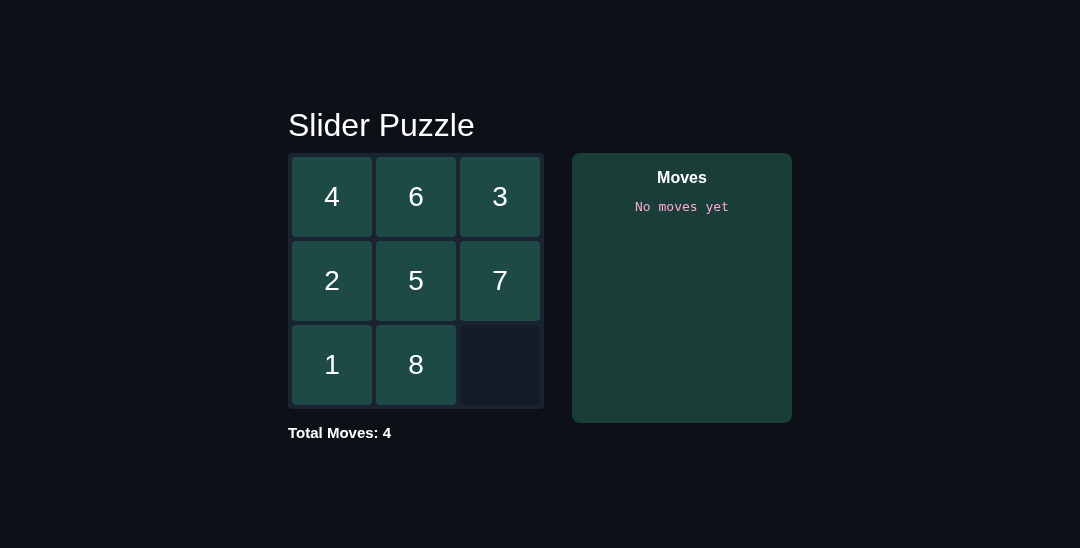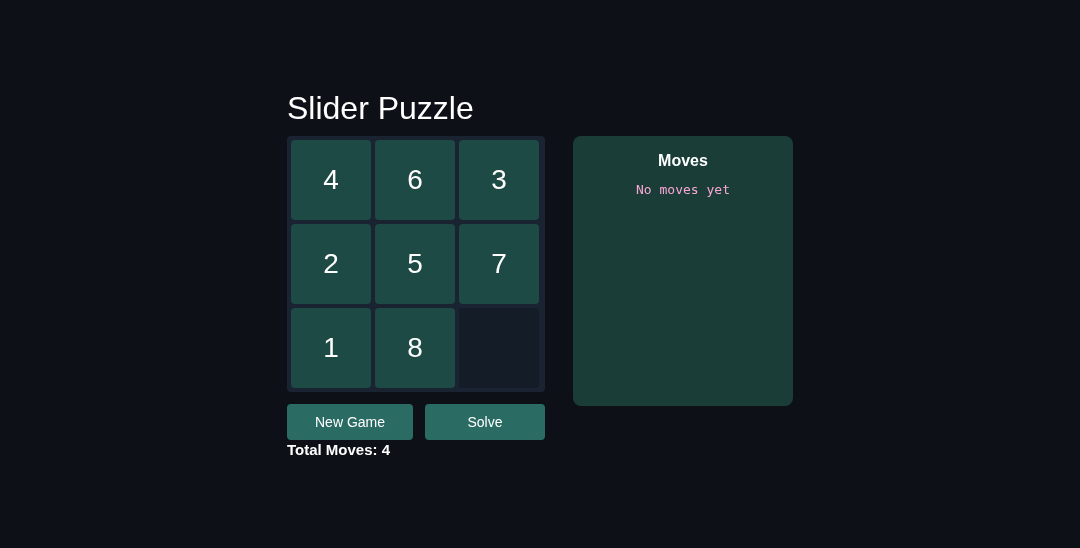--- a/index.html
+++ b/index.html
@@ -139,24 +139,20 @@
           <div class="tile">6</div>
           <div class="tile">3</div>
           <div class="tile">2</div>
           <div class="tile">5</div>
           <div class="tile">7</div>
           <div class="tile">1</div>
           <div class="tile">8</div>
           <div class="tile empty"></div>
         </div>
 
-      <div class="buttons-row">
-        <button class="btn">New Game</button>
-        <button class="btn">Solve</button>
-      </div>
     </div>
 
     <div class="moves-panel">
       <div class="moves-panel-title">Moves</div>
       <div class="no-moves-text">No moves yet</div>
     </div>
   </div>
 
   <div class="total-moves">Total Moves: 4</div>
 </div>

